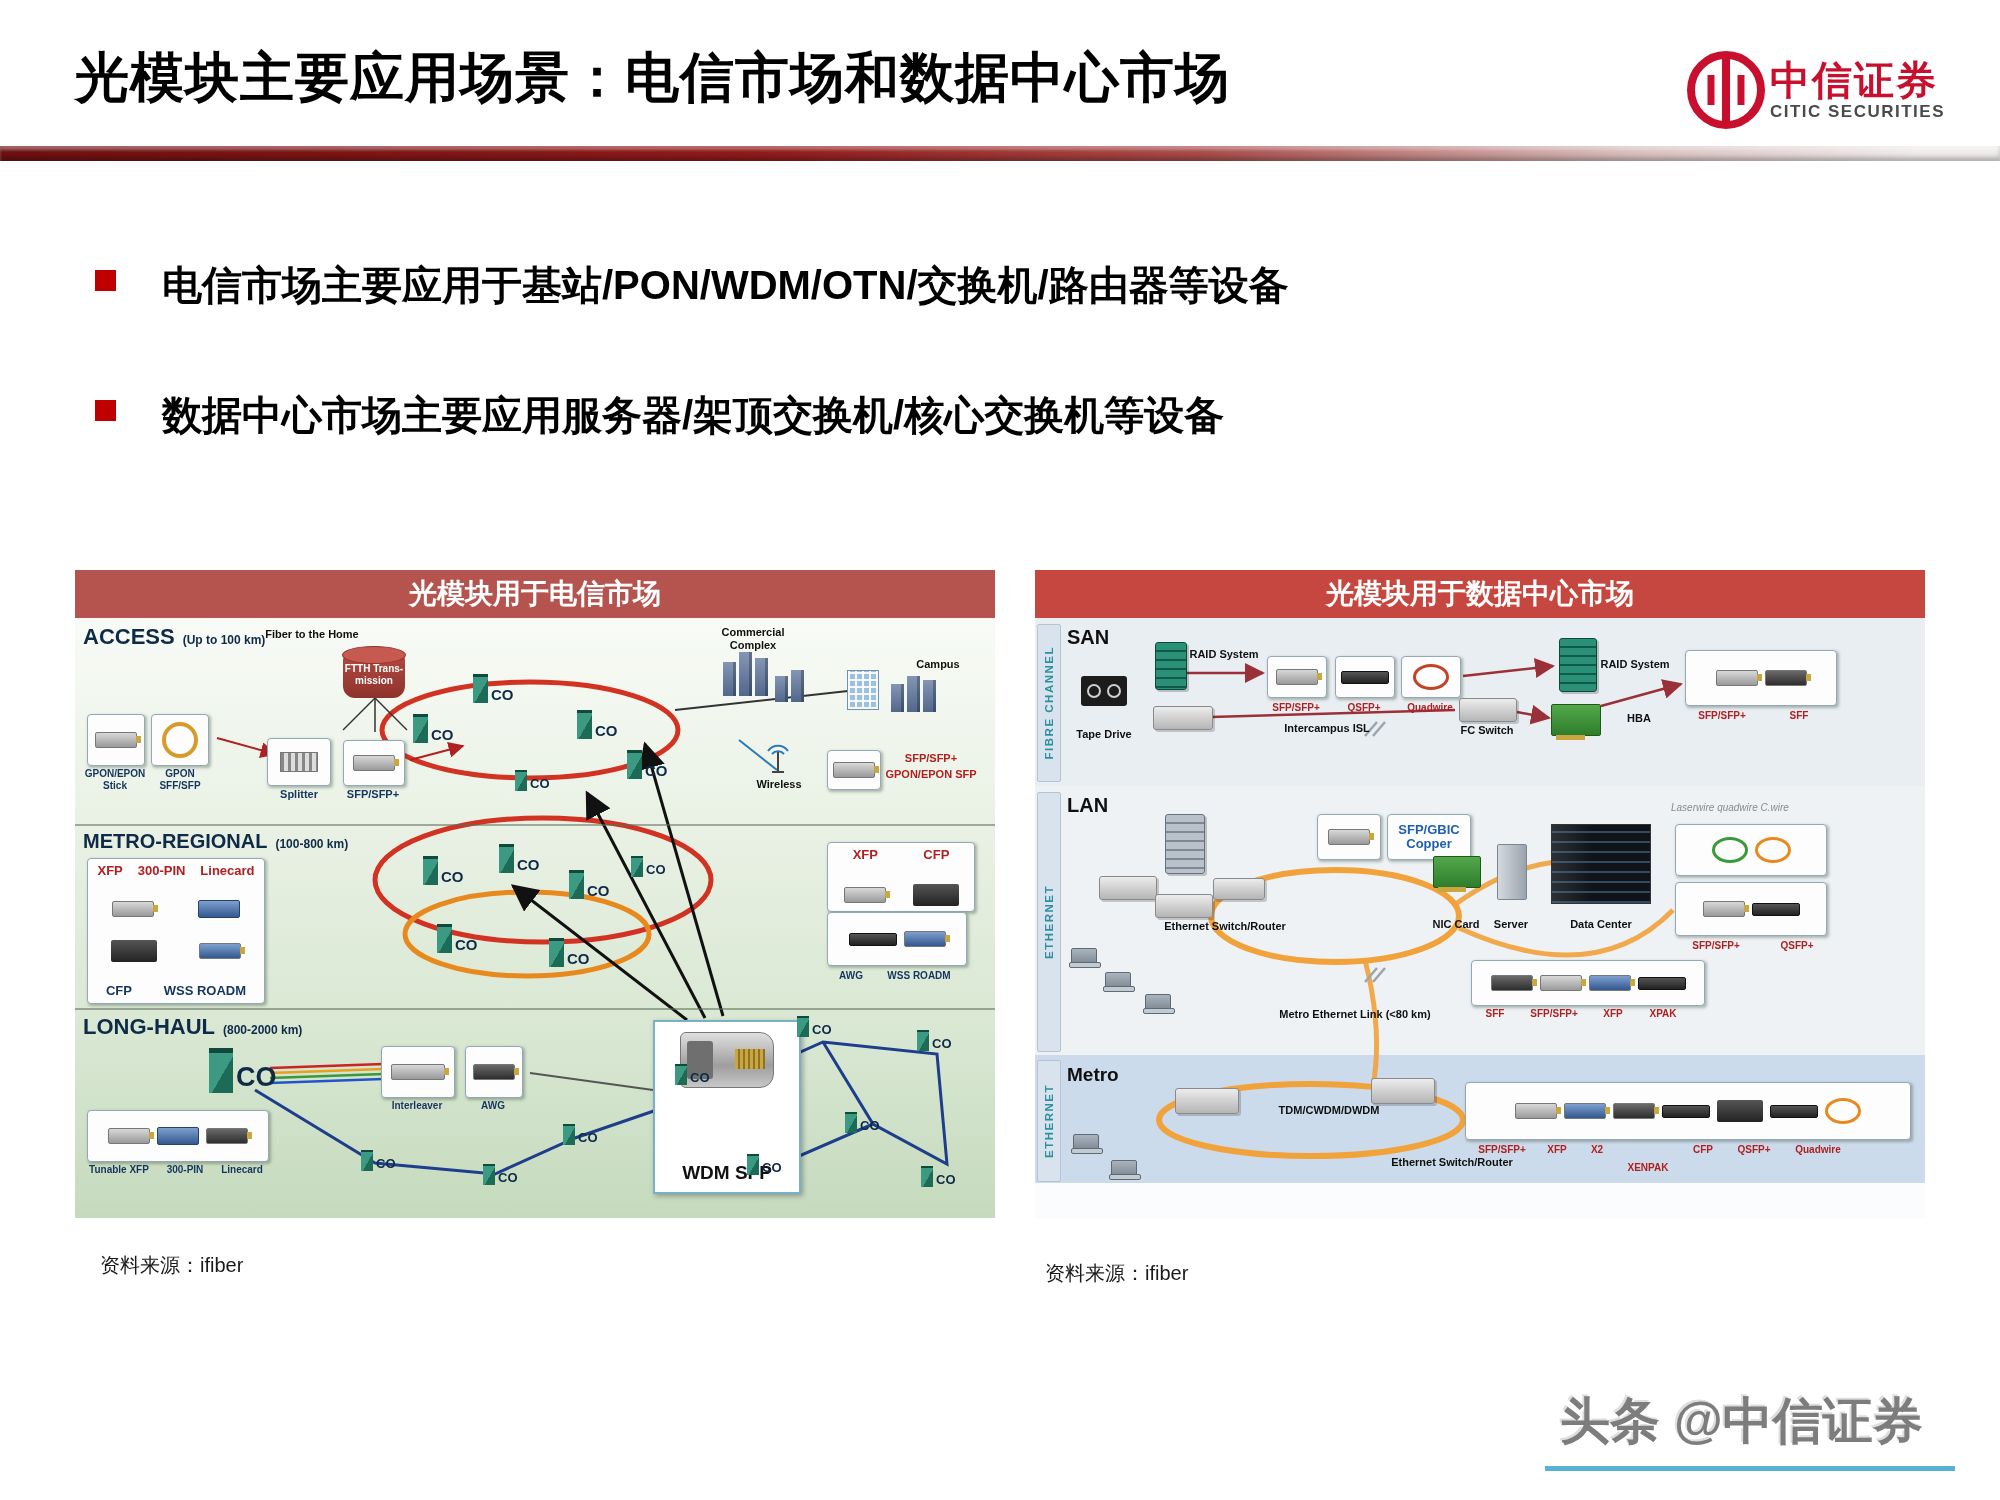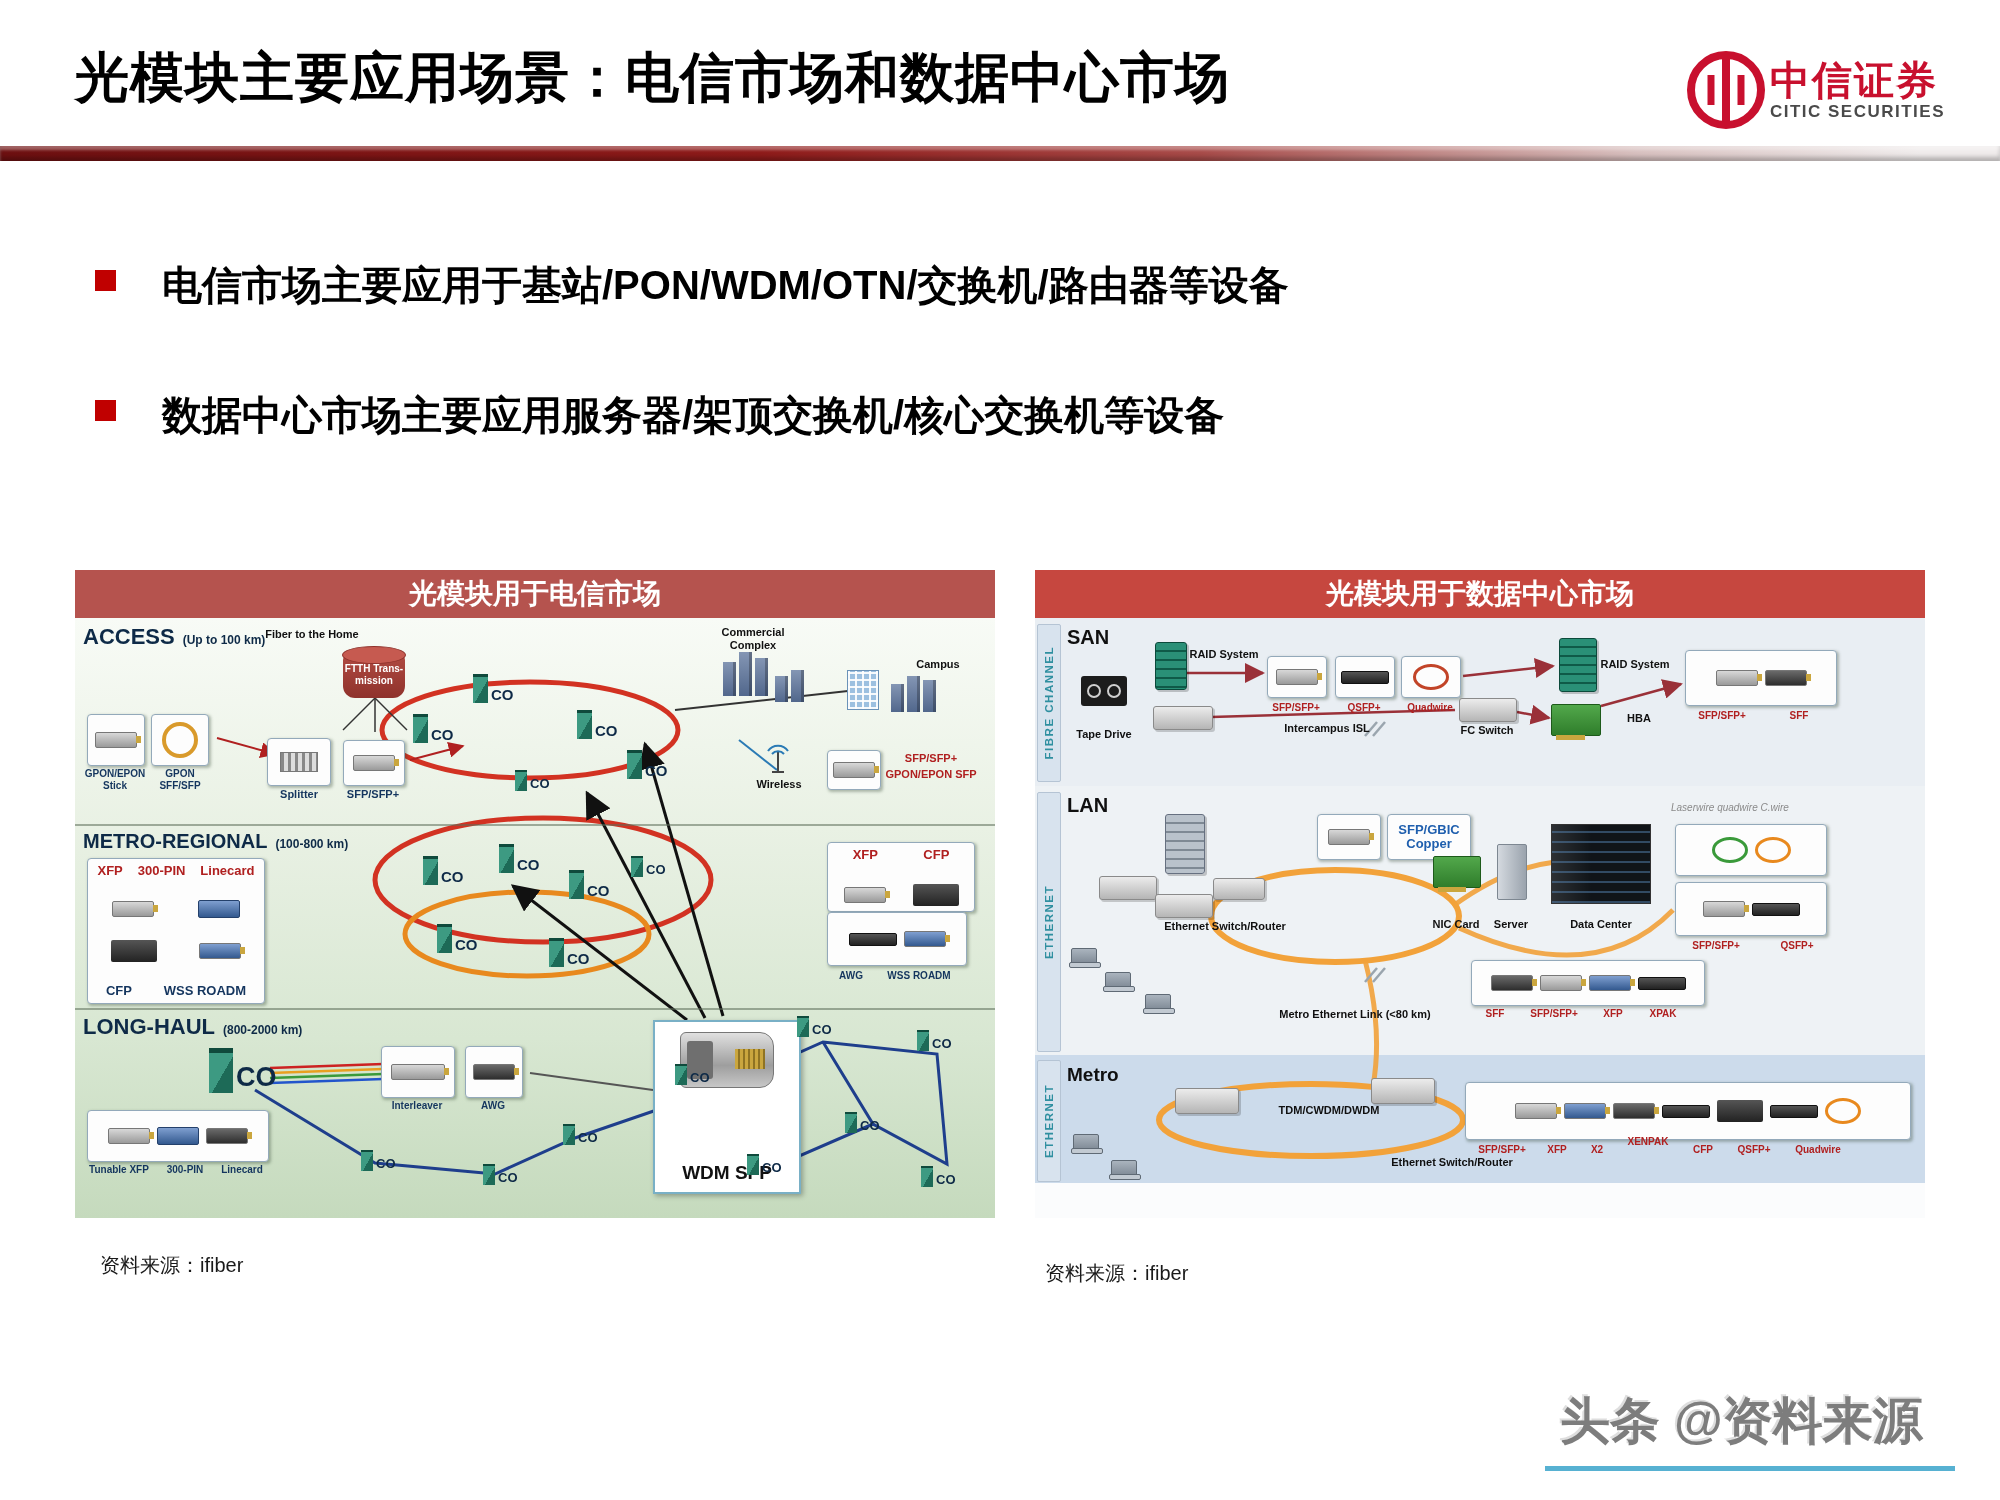--- a/index.html
+++ b/index.html
@@ -535,26 +535,26 @@
           <span class="sfp blue"></span>
           <span class="sfp dark"></span>
           <span class="qsfp"></span>
           <span class="cfpmod"></span>
           <span class="qsfp"></span>
           <span class="loop orange"></span>
       </div>
       <div class="lab red fs10" style="left:436px;top:526px;width:62px;">SFP/SFP+</div>
       <div class="lab red fs10" style="left:502px;top:526px;width:40px;">XFP</div>
       <div class="lab red fs10" style="left:546px;top:526px;width:32px;">X2</div>
-      <div class="lab red fs10" style="left:582px;top:518px;width:62px;">XENPAK</div>
+      <div class="lab red fs10" style="left:582px;top:544px;width:62px;">XENPAK</div>
       <div class="lab red fs10" style="left:648px;top:526px;width:40px;">CFP</div>
       <div class="lab red fs10" style="left:692px;top:526px;width:54px;">QSFP+</div>
       <div class="lab red fs10" style="left:750px;top:526px;width:66px;">Quadwire</div>
     </div>
   </div>
 
   <div class="source" style="left:100px;top:1252px;">资料来源：ifiber</div>
   <div class="source" style="left:1045px;top:1260px;">资料来源：ifiber</div>
 
-  <div class="watermark" style="left:1560px;top:1388px;">头条 @资料来源</div>
+  <div class="watermark" style="left:1560px;top:1388px;">头条 @中信证券</div>
   <div class="wm-bar" style="left:1545px;top:1466px;width:410px;height:5px;"></div>
 
 </div>
 
 </body></html>

